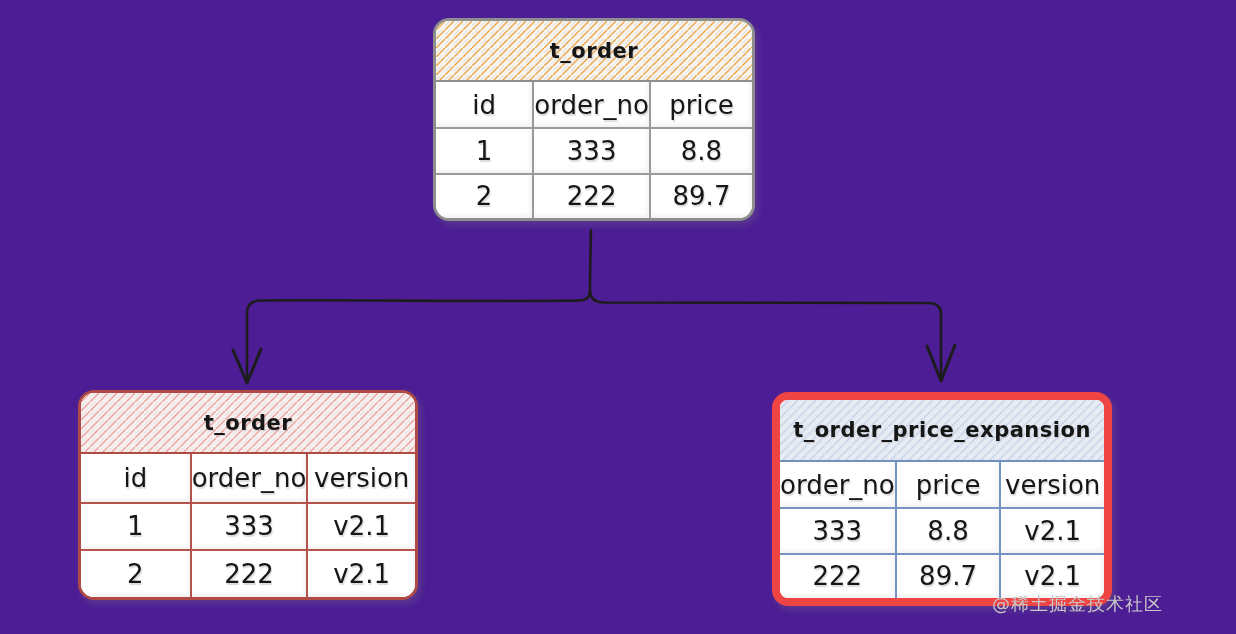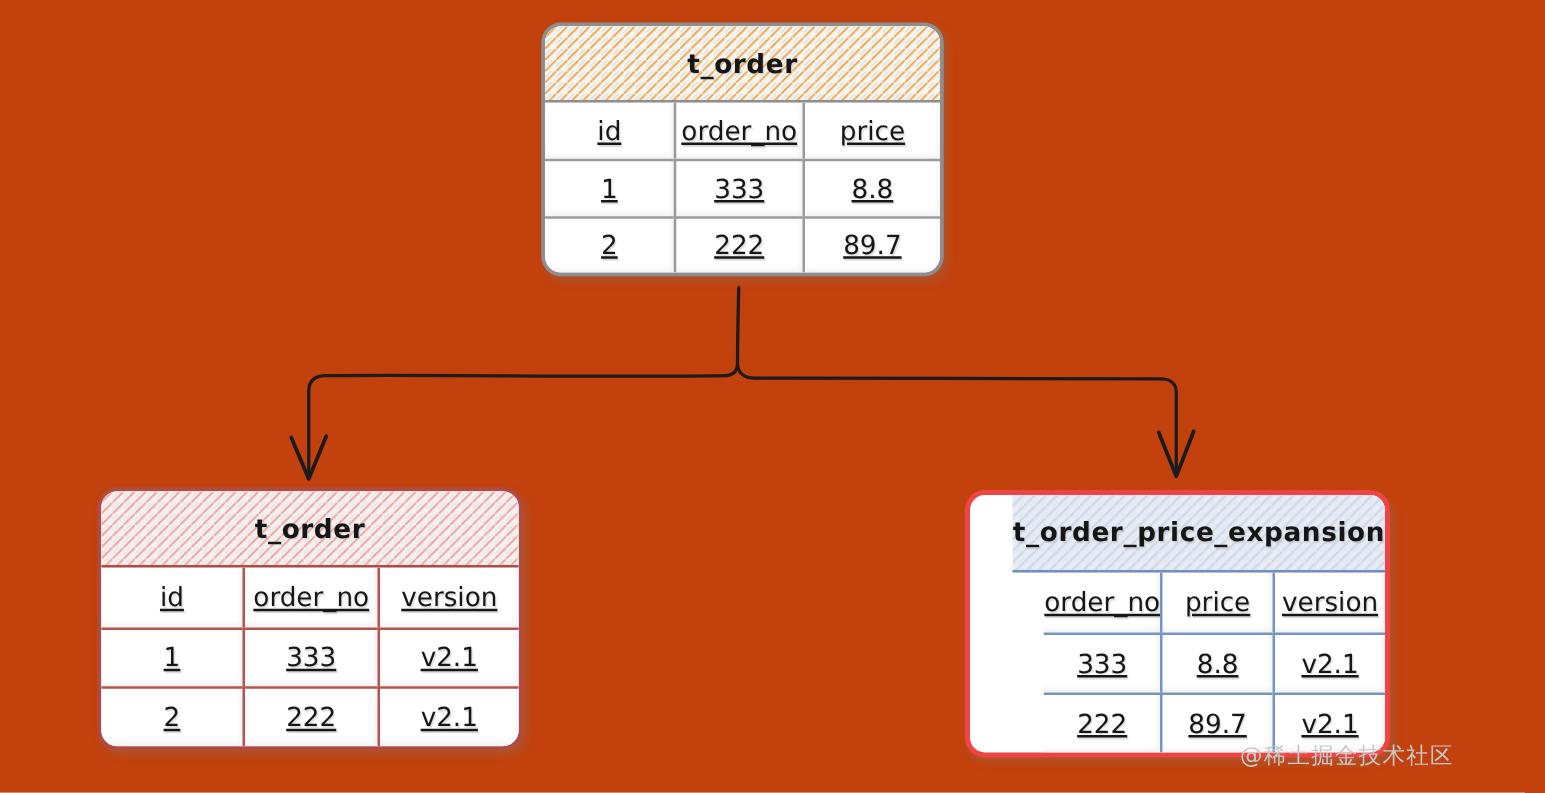--- a/index.html
+++ b/index.html
@@ -3,21 +3,21 @@
 <meta charset="utf-8">
 <style>
   html,body{margin:0;padding:0;}
   body{
     font-family:"DejaVu Sans","Liberation Sans",sans-serif;
     background:#ffffff;
   }
   .canvas{
     position:relative;
     width:1236px;height:634px;
-    background:#c2410c;
+    background:#4c1d95;
     overflow:hidden;
   }
   
   .tbl{
     position:absolute;
     display:flex;flex-direction:column;
     border-radius:16px;
     background:#ffffff;
     box-shadow:3px 4px 7px rgba(130,130,130,.28);
     overflow:hidden;
@@ -37,42 +37,41 @@
     letter-spacing:.5px;
     text-shadow:1px 1px 1px rgba(160,160,160,.35);
   }
   .tbl .grid{
     flex:1;
     display:grid;
     grid-template-rows:repeat(3,1fr);
   }
   .tbl .cell{
     display:flex;align-items:center;justify-content:center;
-    font-size:21px;
+    font-size:26px;
     color:#161616;
     background:#ffffff;
     box-shadow:inset -2px -3px 4px rgba(150,150,150,.12);
     text-shadow:1px 1.5px 1px rgba(150,150,150,.35);
-    text-decoration:underline;
   }
   
   .t-gray{border:3px solid #8e8e8e;}
   .t-gray .band{border-bottom:2.5px solid #8e8e8e;background:#f6f4f0;}
   .t-gray .cell{border-top:2px solid #9a9a9a;}
   .t-gray .cell.c0{border-left:none;}
   .t-gray .cell.c1,.t-gray .cell.c2{border-left:2px solid #9a9a9a;}
   .t-gray .cell.r0{border-top:none;}
   
   .t-red{border:3px solid #b04a45;}
   .t-red .band{border-bottom:2.5px solid #b04a45;background:#f6efee;}
   .t-red .cell{border-top:2px solid #b4524c;}
   .t-red .cell.c1,.t-red .cell.c2{border-left:2px solid #b4524c;}
   .t-red .cell.r0{border-top:none;}
   
-  .t-blue{border:4px solid #ef4444;align-items:flex-end;}
+  .t-blue{border:8px solid #ef4444;}
   .t-blue .band{border-bottom:2.5px solid #7190bf;background:#e4e9f2;}
   .t-blue .cell{border-top:2px solid #7694c1;}
   .t-blue .cell.c1,.t-blue .cell.c2{border-left:2px solid #7694c1;}
   .t-blue .cell.r0{border-top:none;}
   
   .arrows{position:absolute;left:0;top:0;pointer-events:none;}
   
   .watermark{
     position:absolute;
     left:992px;top:592px;

